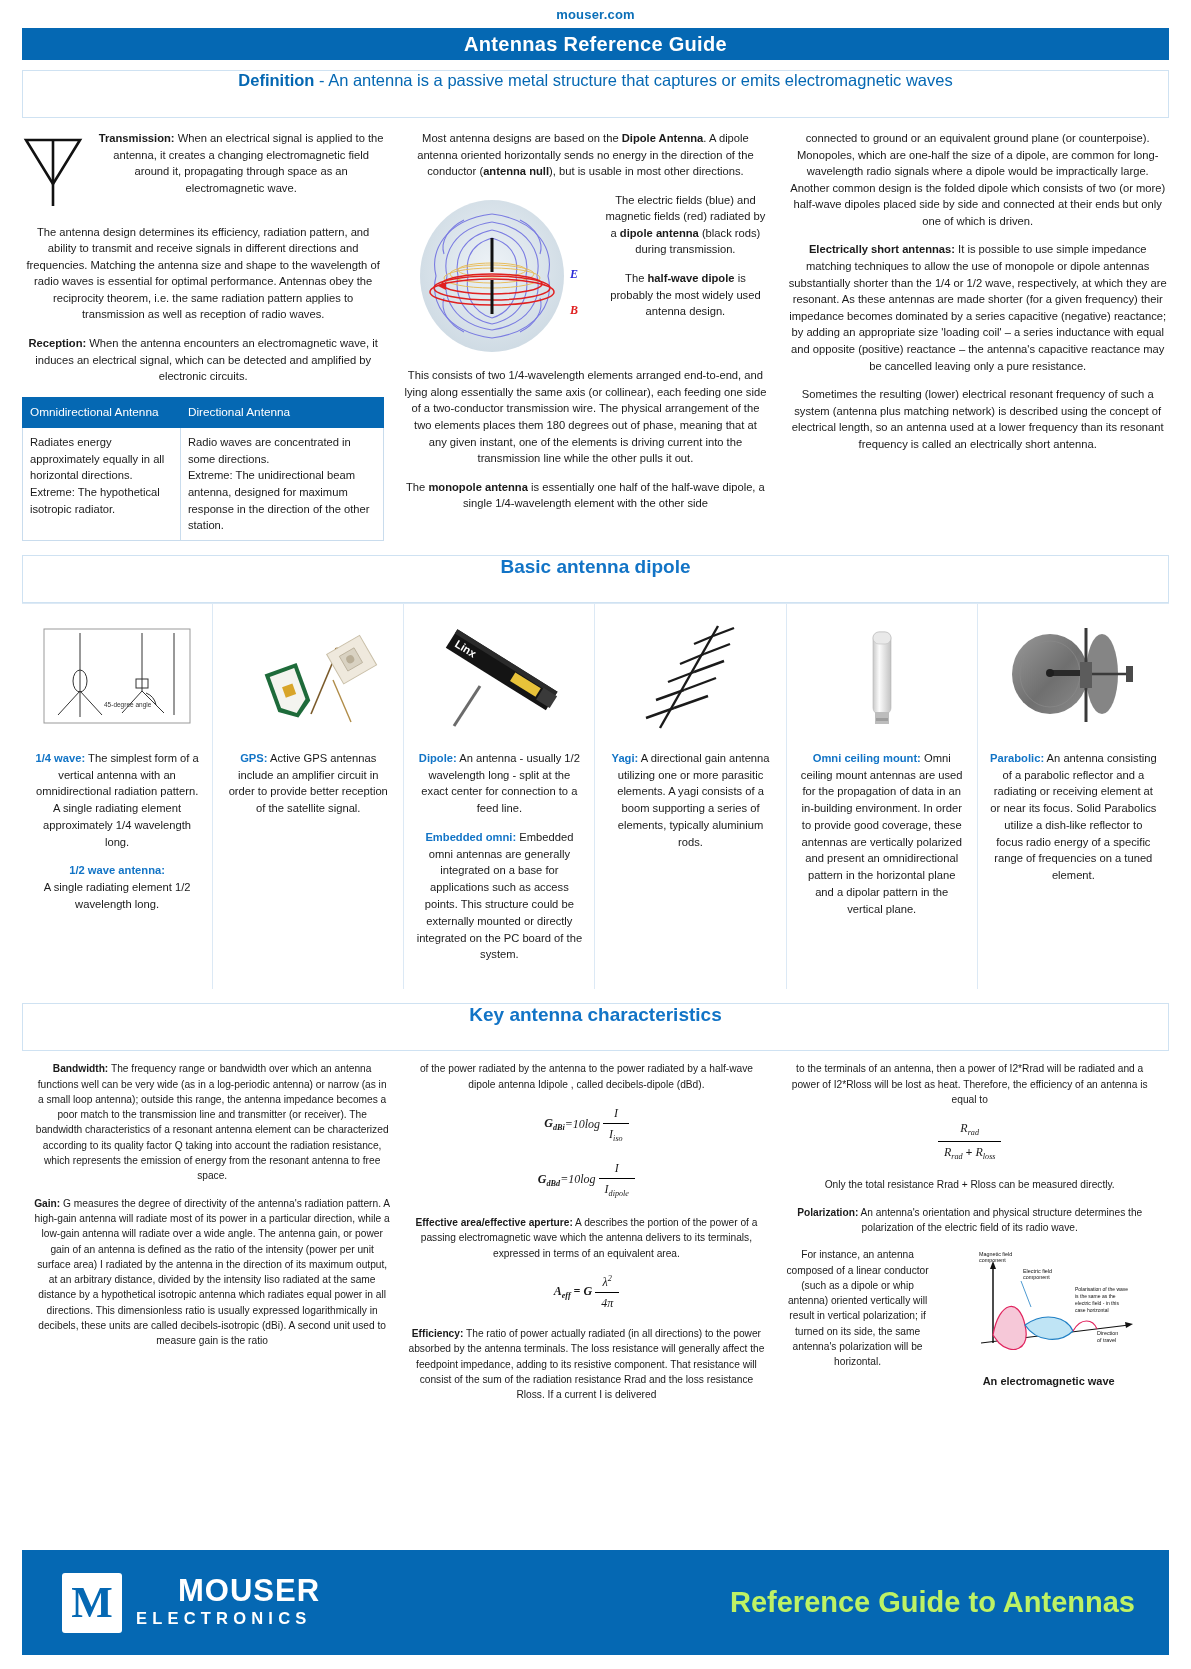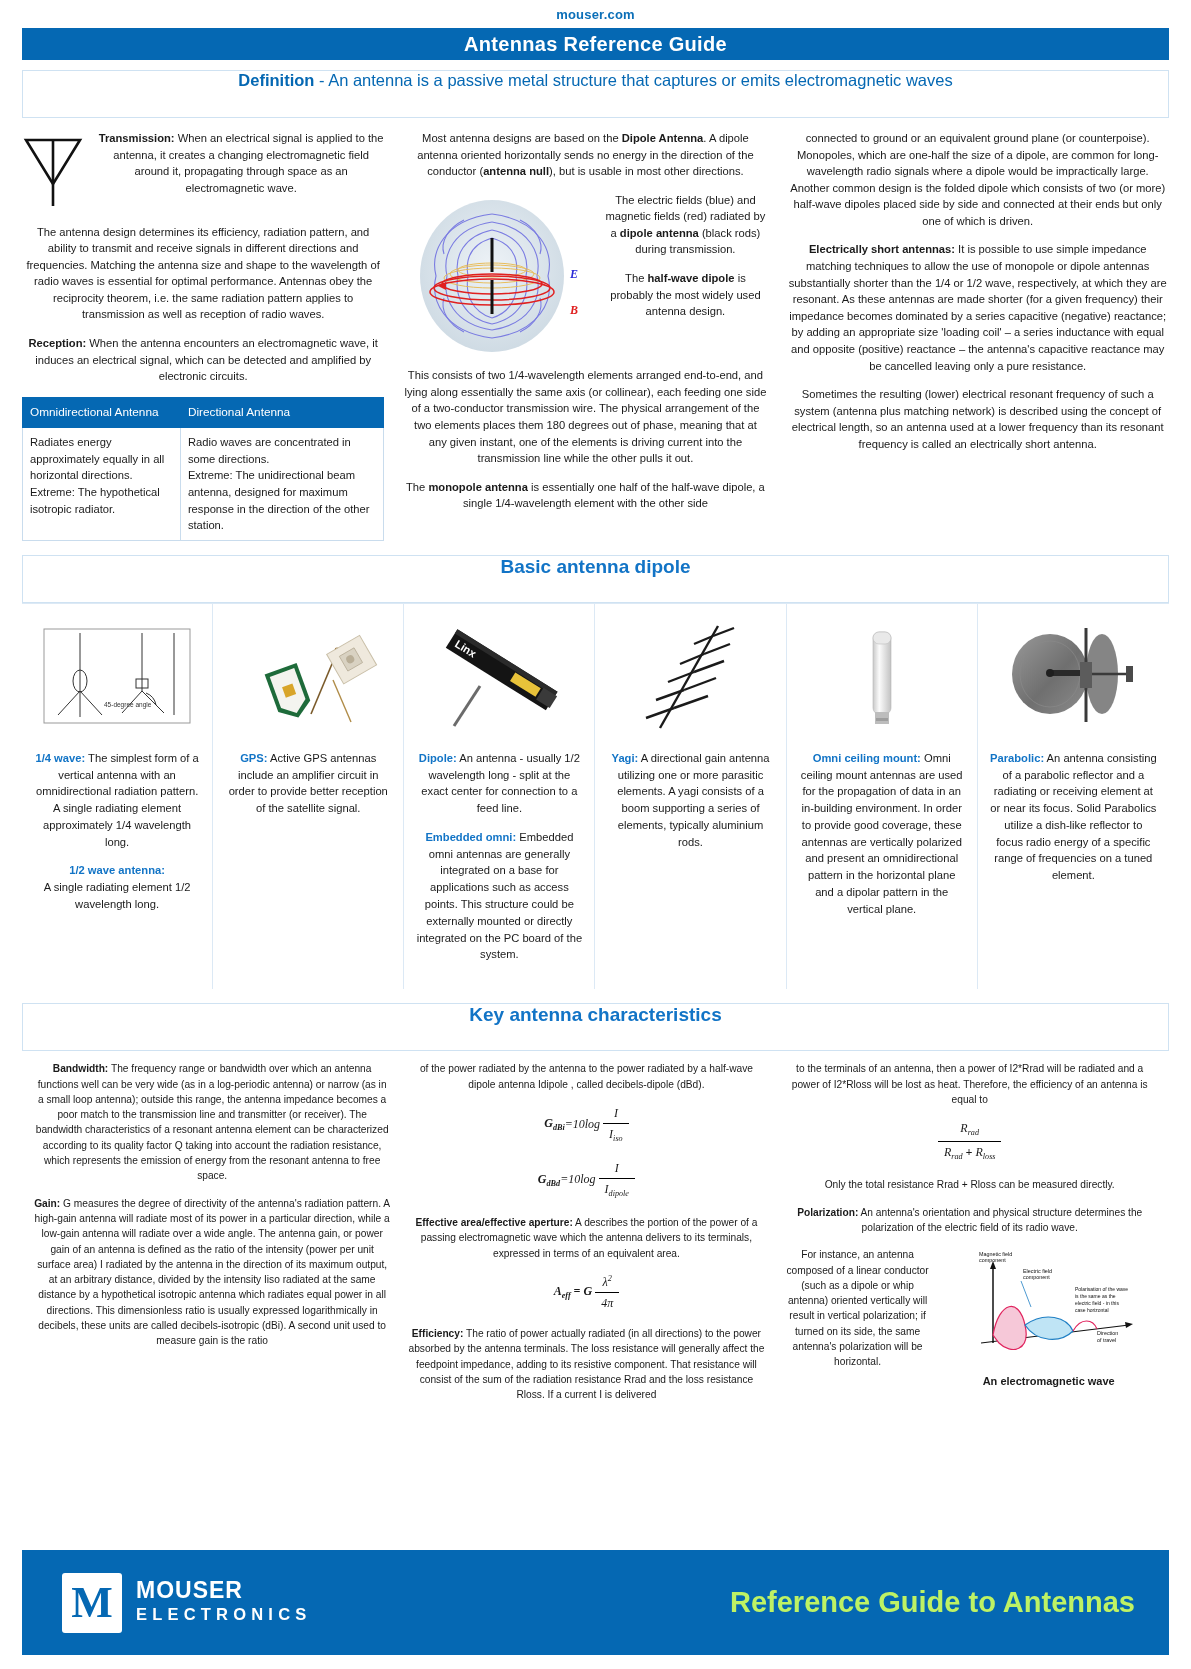--- a/index.html
+++ b/index.html
@@ -129,21 +129,21 @@
   .logo-wrap { display:flex; align-items:center; gap:14px; }
   .logo-m {
     width:60px; height:60px; background:#fff;
     display:flex; align-items:center; justify-content:center;
     border-radius:3px;
   }
   .logo-m span {
     font-size:44px; font-weight:bold; color:#0568b3;
     font-family:"Liberation Serif", serif; line-height:1;
   }
-  .logo-text .l1 { color:#fff; font-size:23px; font-weight:bold; letter-spacing:1px; line-height:1; }
+  .logo-text .l1 { color:#fff; font-size:31px; font-weight:bold; letter-spacing:1px; line-height:1;margin-left:42px; }
   .logo-text .l2 { color:#fff; font-size:16.5px; font-weight:bold; letter-spacing:5.2px; line-height:1.5; }
   .footer-title { color:#bef264; font-size:29px; font-weight:bold; }
 
   .caption-center { text-align:center; font-size:11px; font-weight:bold; margin-top:6px; }
 </style>
 </head>
 <body>
 
 <div class="site-url">mouser.com</div>
 

